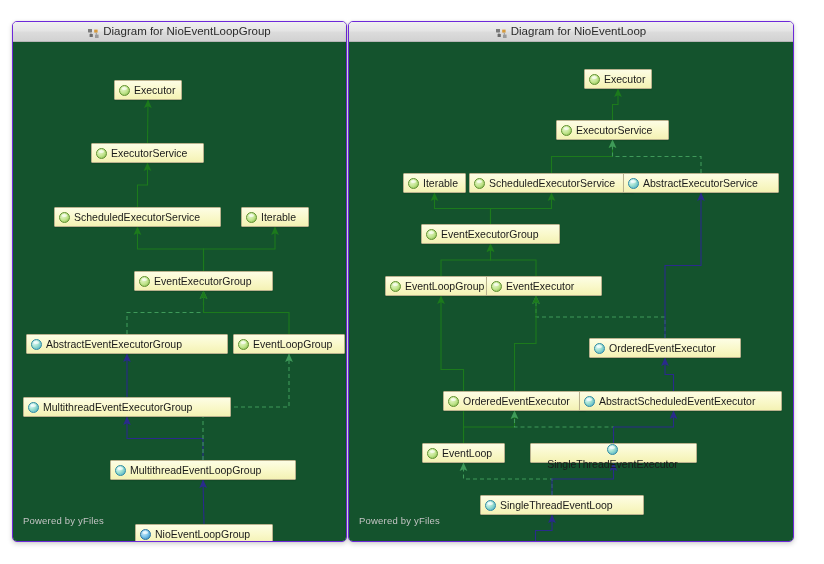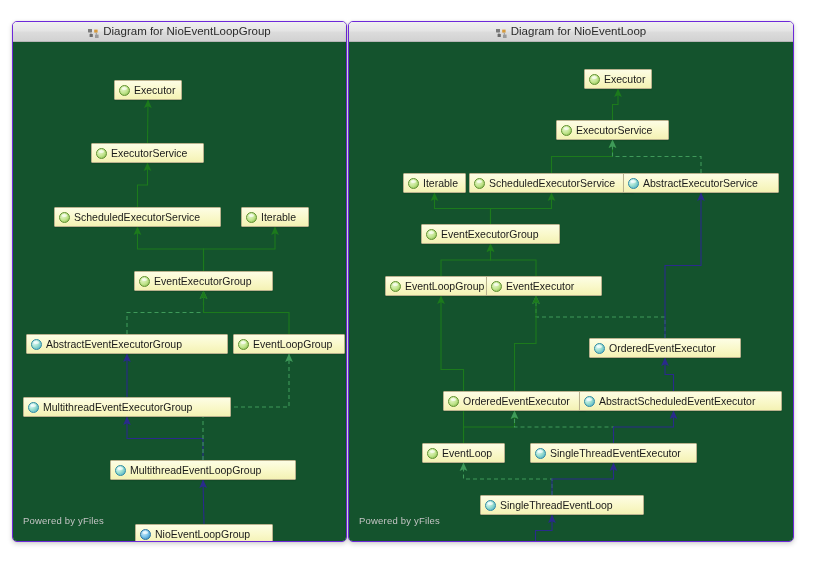--- a/index.html
+++ b/index.html
@@ -305,21 +305,21 @@
             <span class="lbl">OrderedEventExecutor</span>
           </div>
           <div class="node" style="left: 230px; top: 349px; width: 203px;">
             <span class="ico ico-abstract"></span>
             <span class="lbl">AbstractScheduledEventExecutor</span>
           </div>
           <div class="node" style="left: 73px; top: 401px; width: 83px;">
             <span class="ico ico-interface"></span>
             <span class="lbl">EventLoop</span>
           </div>
-          <div class="node" style="left: 181px; top: 401px; width: 167px;">
+          <div class="node" style="left: 181px; top: 401px; width: 167px; flex-direction: column;">
             <span class="ico ico-abstract"></span>
             <span class="lbl">SingleThreadEventExecutor</span>
           </div>
           <div class="node" style="left: 131px; top: 453px; width: 164px;">
             <span class="ico ico-abstract"></span>
             <span class="lbl">SingleThreadEventLoop</span>
           </div>
         </div>
       <div class="wmark">Powered by yFiles</div>
     </div>

